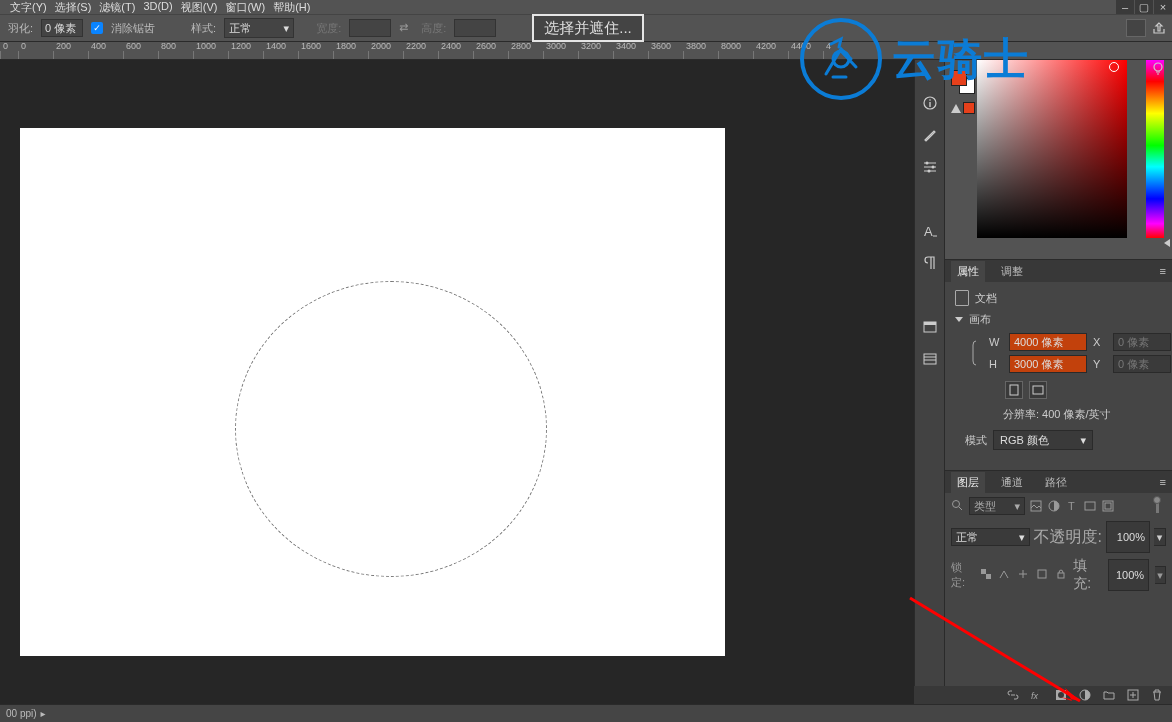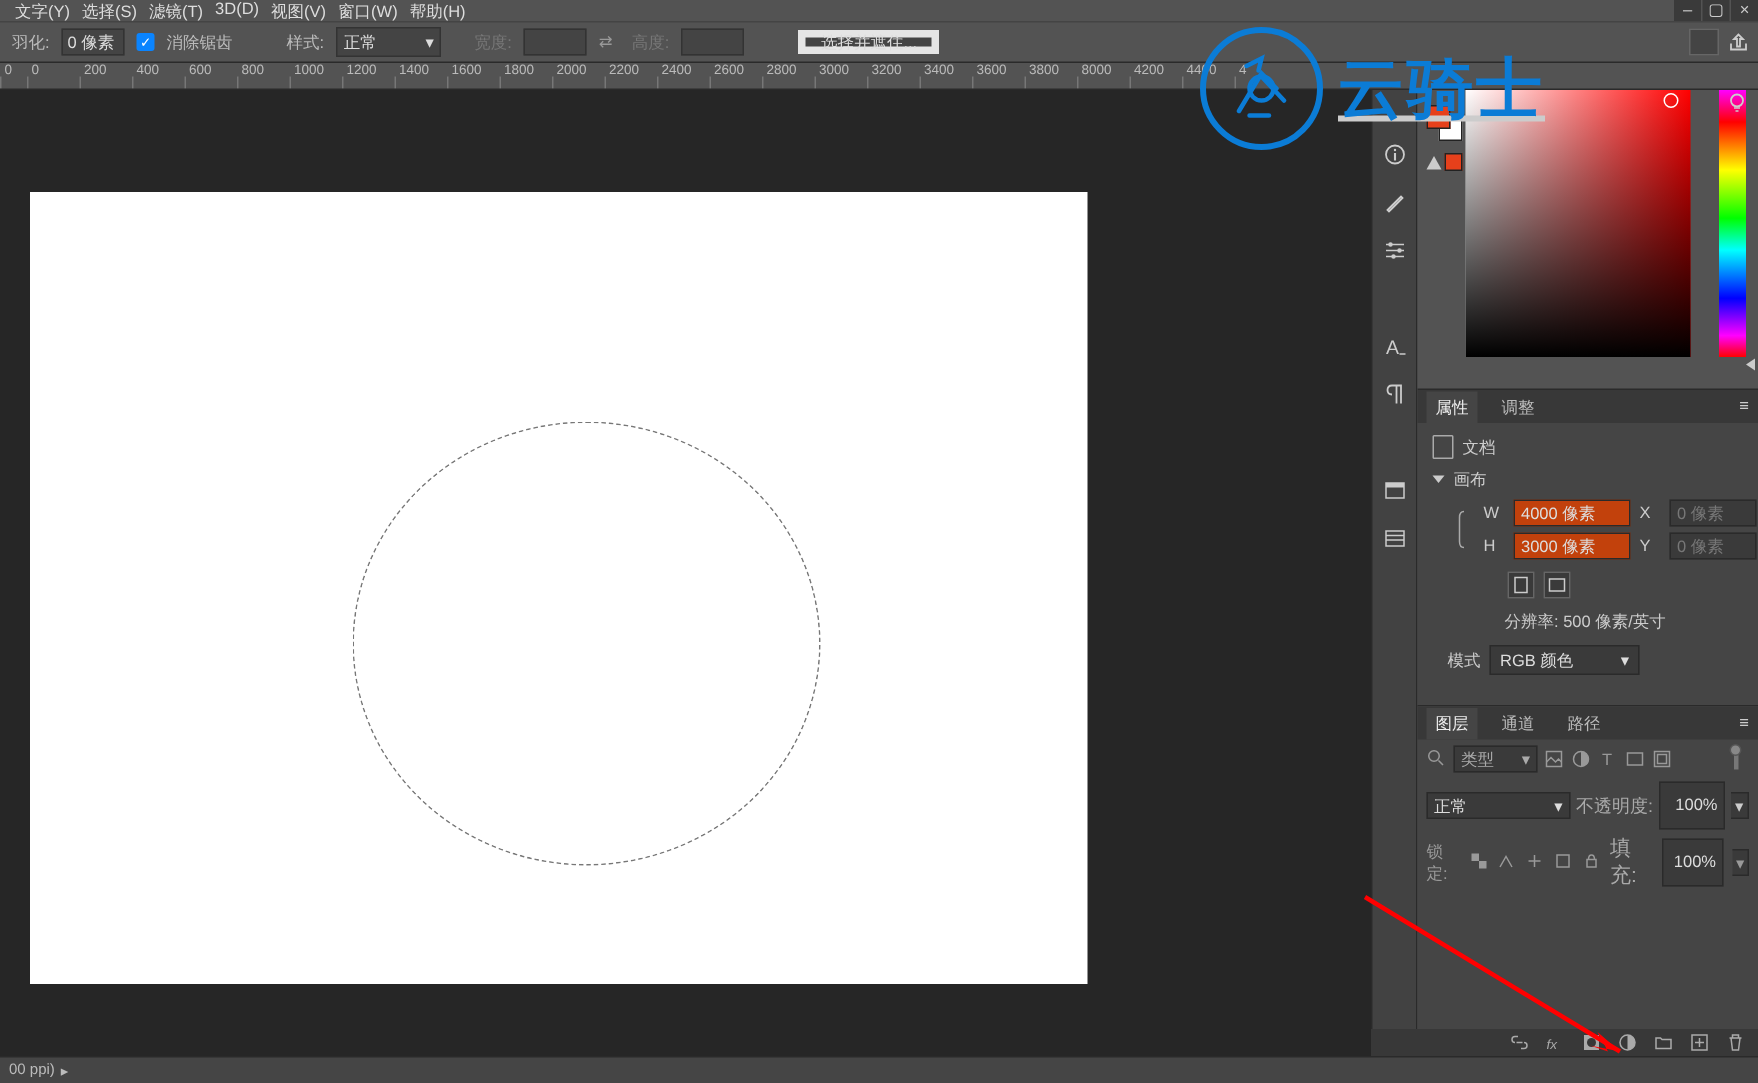--- a/index.html
+++ b/index.html
@@ -11,21 +11,21 @@
 .window-controls { position: absolute; top: 0; right: 0; display: flex; }
 .window-controls div { width: 18px; height: 14px; background: #3a3a3a; margin-left: 1px; text-align: center; line-height: 14px; cursor: pointer; }
 
 
 .optionsbar { background: #535353; height: 28px; border-top: 1px solid #444; border-bottom: 1px solid #2a2a2a; display: flex; align-items: center; padding-left: 8px; gap: 8px; font-size: 11px; position: relative; }
 .opt-label { color: #bbb; }
 .opt-input { background: #444; border: 1px solid #333; color: #ddd; height: 18px; width: 42px; padding: 0 3px; font-size: 11px; }
 .opt-input.disabled { color: #777; }
 .opt-check { width: 12px; height: 12px; background: #0a84ff; border-radius: 2px; display: inline-flex; align-items: center; justify-content: center; color: #fff; font-size: 9px; }
 .opt-select { background: #444; border: 1px solid #333; color: #ddd; height: 20px; width: 70px; padding: 0 4px; font-size: 11px; display: inline-flex; align-items: center; justify-content: space-between; }
-.opt-btn { background: #444; border: 5px solid #e5e5e5; color: #ddd; height: 16px; padding: 0 10px; font-size: 11px; display: inline-flex; align-items: center; }
+.opt-btn { background: #444; border: 2px solid #e5e5e5; color: #ddd; height: 28px; padding: 0 10px; font-size: 15px; display: inline-flex; align-items: center; }
 .opt-swap { width: 14px; height: 14px; color: #999; }
 .opt-right { position: absolute; right: 6px; display: flex; align-items: center; gap: 6px; }
 .opt-frame { width: 20px; height: 18px; border: 1px solid #666; background: #444; }
 
 
 .ruler-h { background: #535353; height: 18px; border-bottom: 1px solid #2a2a2a; display: flex; align-items: flex-end; padding-left: 0; overflow: hidden; padding-top: 10px; }
 .ruler-h .tick { flex: 0 0 auto; font-size: 9px; color: #bbb; width: 35px; text-align: left; border-left: 1px solid #777; padding-left: 2px; height: 8px; line-height: 0; padding-top: 0; }
 .ruler-h .tick span { position: relative; top: -5px; }
 
 
@@ -96,21 +96,21 @@
 .lock-small { width: 12px; height: 12px; color: #aaa; }
 
 .layers-bottom { height: 18px; background: #383838; display: flex; align-items: center; justify-content: flex-end; gap: 10px; padding: 0 8px; position: absolute; bottom: 18px; right: 0; width: 258px; }
 .lb-icon { width: 14px; height: 14px; color: #aaa; cursor: pointer; }
 
 
 .statusbar { height: 18px; background: #454545; border-top: 1px solid #2a2a2a; display: flex; align-items: center; padding: 0 6px; font-size: 10px; color: #bbb; position: absolute; bottom: 0; left: 0; right: 0; }
 .statusbar .sb-arrow { margin-left: 4px; }
 
 
-.watermark { position: absolute; left: 800px; top: 18px; pointer-events: none; z-index: 100; display: flex; align-items: center; gap: 10px; text-decoration: underline; }
+.watermark { position: absolute; left: 800px; top: 18px; pointer-events: none; z-index: 100; display: flex; align-items: center; gap: 10px; }
 .wm-circle { width: 82px; height: 82px; border: 4px solid #0b7cd6; border-radius: 50%; position: relative; display: flex; align-items: center; justify-content: center; }
 .wm-text { font-size: 44px; font-weight: 700; color: #0b7cd6; letter-spacing: 2px; }
 
 
 .red-arrow { position: absolute; z-index: 101; pointer-events: none; }
 
 
 .search-bulb { position: absolute; right: 4px; top: 60px; width: 18px; height: 18px; color: #ccc; z-index: 50; cursor: pointer; }
 
 svg { display: block; }
@@ -299,21 +299,21 @@
               <svg width="10" height="12">
                 <rect x="1" y="1" width="8" height="10" fill="none" stroke="#ccc"></rect>
               </svg>
             </div>
           <div class="orient-btn">
               <svg width="12" height="10">
                 <rect x="1" y="1" width="10" height="8" fill="none" stroke="#ccc"></rect>
               </svg>
             </div>
         </div>
-        <div class="res-row">分辨率: 500 像素/英寸</div>
+        <div class="res-row">分辨率: 400 像素/英寸</div>
         <div class="mode-row">
           <span>模式</span>
           <span class="mode-select">
               <span>RGB 颜色</span>
               <span>▾</span>
             </span>
         </div>
         <div style="height:12px"></div>
       </div>
     </div>
@@ -352,21 +352,21 @@
             <rect x="2" y="2" width="10" height="10" fill="none" stroke="#999"></rect>
             <rect x="4" y="4" width="6" height="6" fill="none" stroke="#999"></rect>
           </svg>
         <div class="lf-switch"></div>
       </div>
       <div class="blend-row">
         <span class="blend-select">
             <span>正常</span>
             <span>▾</span>
           </span>
-        <span style="color:#aaa;font-size:12px">不透明度:</span>
+        <span style="color:#aaa;font-size:16px">不透明度:</span>
         <span class="pct-input">100%</span>
         <span class="pct-drop">▾</span>
       </div>
       <div class="lock-row">
         <span>锁定:</span>
         <svg class="lock-icon" width="12" height="12">
             <rect x="1" y="1" width="5" height="5" fill="#999"></rect>
             <rect x="6" y="6" width="5" height="5" fill="#999"></rect>
           </svg>
         <svg class="lock-icon" width="12" height="12">

